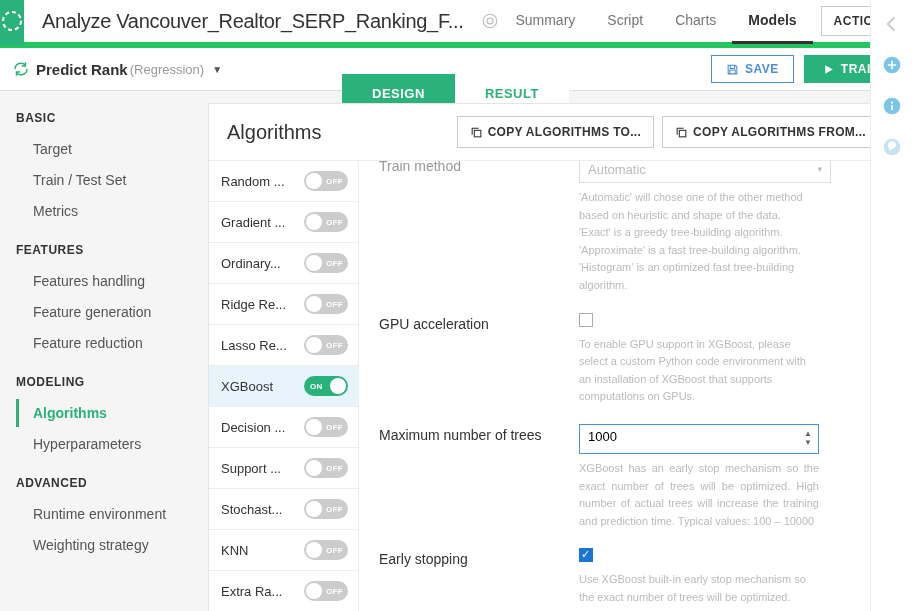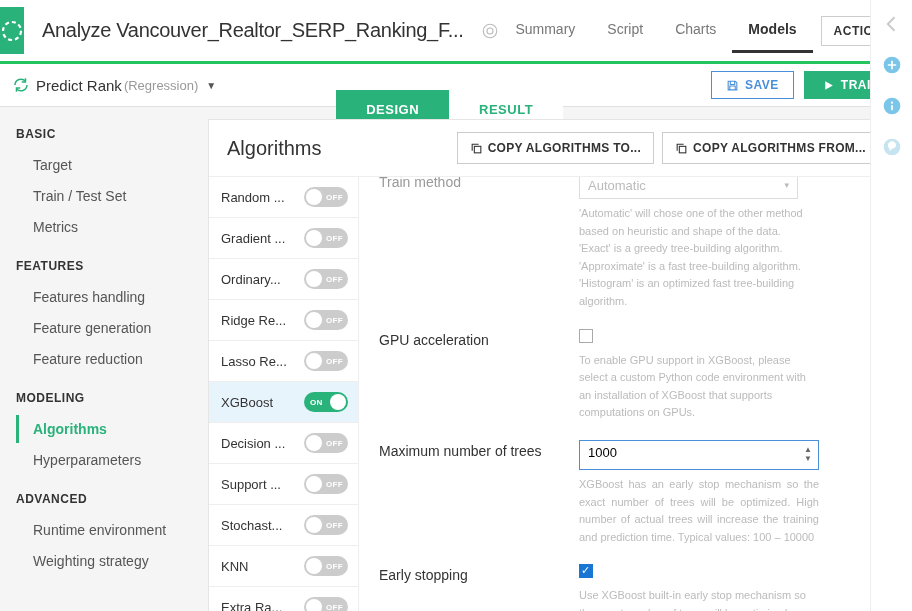--- a/index.html
+++ b/index.html
@@ -1,32 +1,32 @@
 <!DOCTYPE html>
 <html><head>
 <meta charset="utf-8">
 <style>
   * { box-sizing: border-box; margin: 0; padding: 0; }
   body { font-family: -apple-system, BlinkMacSystemFont, "Segoe UI", Arial, sans-serif; font-size: 13px; color: #333; background: #f5f5f5; width: 912px; height: 611px; overflow: hidden; position: relative; }
   
   
-  .topbar { height: 64px; background: #fff; border-bottom: 3px solid #22c55e; display: flex; align-items: center; }
+  .topbar { height: 48px; background: #fff; border-bottom: 6px solid #22c55e; display: flex; align-items: center; }
   .logo-box { width: 47px; height: 47px; background: #2ab27b; display: flex; align-items: center; justify-content: center; color: #fff; }
   .logo-box svg { width: 24px; height: 24px; }
   .page-title { font-size: 20px; font-weight: 400; margin-left: 18px; color: #333; letter-spacing: -0.3px; flex-shrink: 0; white-space: nowrap; }
   .top-icon { color: #bbb; margin-left: 18px; display: flex; }
   .top-tabs { display: flex; margin-left: auto; align-items: center; padding-right: 14px; gap: 0; }
   .top-tab { padding: 13px 16px; color: #777; font-size: 14px; cursor: pointer; border-bottom: 3px solid transparent; }
   .top-tab.active { color: #333; font-weight: 600; border-bottom: 3px solid #333; }
   .actions-btn { border: 1px solid #ccc; padding: 7px 12px; font-size: 12px; font-weight: 700; color: #333; background: #fff; cursor: pointer; margin-left: 8px; letter-spacing: 0.5px; }
   
   
   .secondbar { height: 43px; background: #fff; border-bottom: 1px solid #e0e0e0; display: flex; align-items: center; padding-left: 12px; }
   .predict-icon { color: #2ab27b; margin-right: 6px; display:flex; }
-  .predict-text { font-size: 15px; color: #333; font-weight: 400; }
+  .predict-text { font-size: 15px; color: #333; font-weight: 700; }
   .predict-sub { color: #999; font-size: 13px; margin-left: 2px; }
   .dropdown-caret { margin-left: 8px; color: #555; font-size: 10px; }
   .center-tabs { display: flex; margin-left: 120px; }
   .center-tab { padding: 12px 30px; font-size: 13px; font-weight: 700; cursor: pointer; letter-spacing: 0.5px; margin-top: 48px; }
   .center-tab.design { background: #2ab27b; color: #fff; }
   .center-tab.result { background: #fff; color: #2ab27b; }
   .right-actions { margin-left: auto; display: flex; gap: 10px; padding-right: 14px; }
   .save-btn { border: 1px solid #4a90d9; color: #4a90d9; background: #fff; padding: 6px 14px; font-weight: 700; font-size: 12px; display: flex; align-items: center; gap: 6px; cursor: pointer; letter-spacing: 0.5px; }
   .train-btn { border: none; background: #2ab27b; color: #fff; padding: 6px 18px; font-weight: 700; font-size: 12px; display: flex; align-items: center; gap: 6px; cursor: pointer; letter-spacing: 0.5px; }
   
@@ -58,21 +58,21 @@
   .toggle.off .toggle-knob { left: 2px; }
   .toggle.on .toggle-knob { right: 2px; }
   .toggle-label { font-size: 8px; font-weight: 700; color: #fff; position: absolute; letter-spacing: 0.3px; }
   .toggle.off .toggle-label { right: 5px; }
   .toggle.on .toggle-label { left: 6px; }
   
   .settings { flex: 1; padding: 0 20px 10px 20px; overflow-y: auto; position: relative; }
   .setting-row { display: flex; margin-top: 18px; }
   .setting-label { width: 200px; font-size: 14px; color: #333; padding-top: 3px; }
   .setting-control { flex: 1; }
-  .select-box { width: 219px; height: 28px; border: 1px solid #ccc; padding: 4px 8px; font-size: 13px; background: #fff; display: flex; align-items: center; justify-content: space-between; color: #666; }
+  .select-box { width: 252px; height: 28px; border: 1px solid #ccc; padding: 4px 8px; font-size: 13px; background: #fff; display: flex; align-items: center; justify-content: space-between; color: #666; }
   .num-input { width: 240px; height: 30px; border: 1px solid #4a90d9; padding: 4px 28px 20px 8px; font-size: 13px; position: relative; }
   .num-input input { border: none; outline: none; width: 100%; font-size: 13px; }
   .spinner { position: absolute; right: 6px; top: 4px; display: flex; flex-direction: column; color: #666; font-size: 8px; line-height: 9px; }
   .help-text { font-size: 11px; color: #bbb; line-height: 1.6; margin-top: 6px; max-width: 240px; }
   .checkbox { width: 14px; height: 14px; border: 1px solid #aaa; display: inline-block; }
   .checkbox.checked { background: #1976d2; border-color: #1976d2; position: relative; }
   .checkbox.checked::after { content: "✓"; color: #fff; font-size: 11px; position: absolute; top: -1px; left: 1px; }
   
   .cut-row { display: flex; margin-top: -6px; }
   

